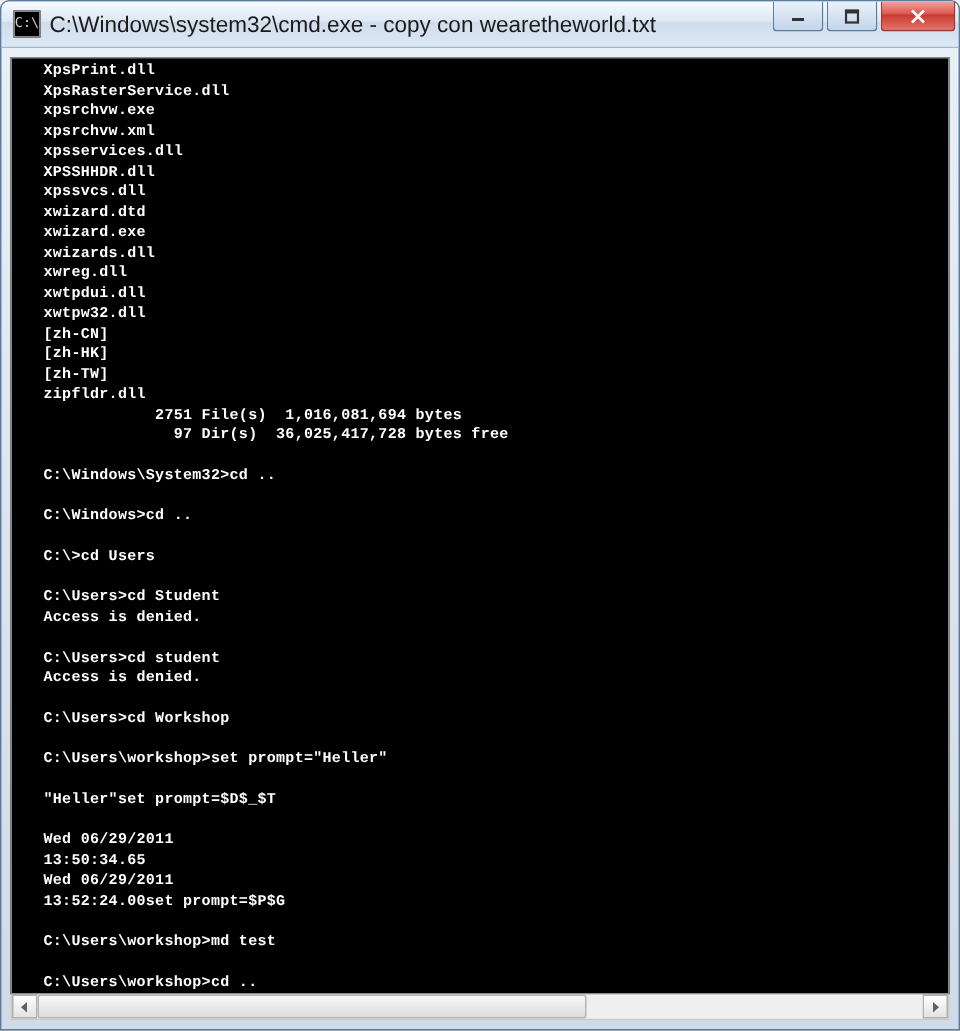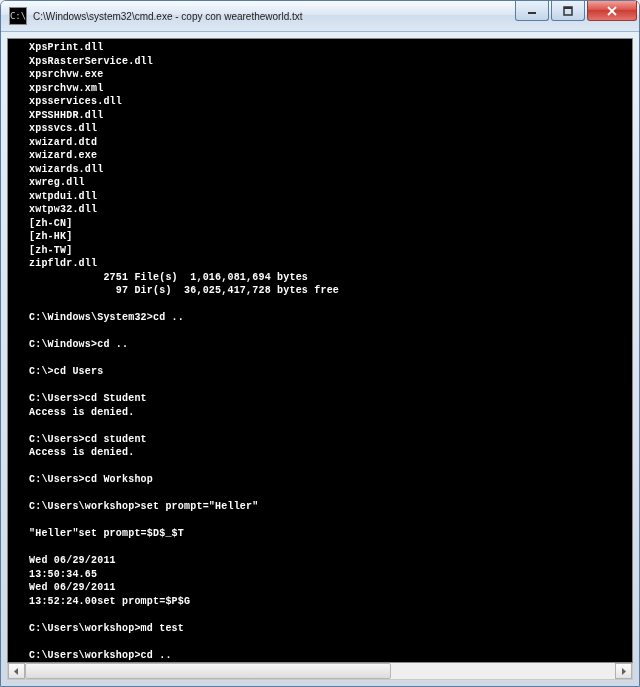--- a/index.html
+++ b/index.html
@@ -38,21 +38,21 @@
     margin-right: 6px;
     display: flex;
     align-items: center;
     justify-content: center;
     font-size: 9px;
     color: #ccc;
     font-family: "Lucida Console", monospace;
   }
   .title-text {
     flex: 1;
-    font-size: 10px;
+    font-size: 15px;
     color: #1a1a1a;
     white-space: nowrap;
     overflow: hidden;
   }
   .win-buttons {
     display: flex;
     gap: 2px;
     align-items: flex-start;
     height: 100%;
   }

